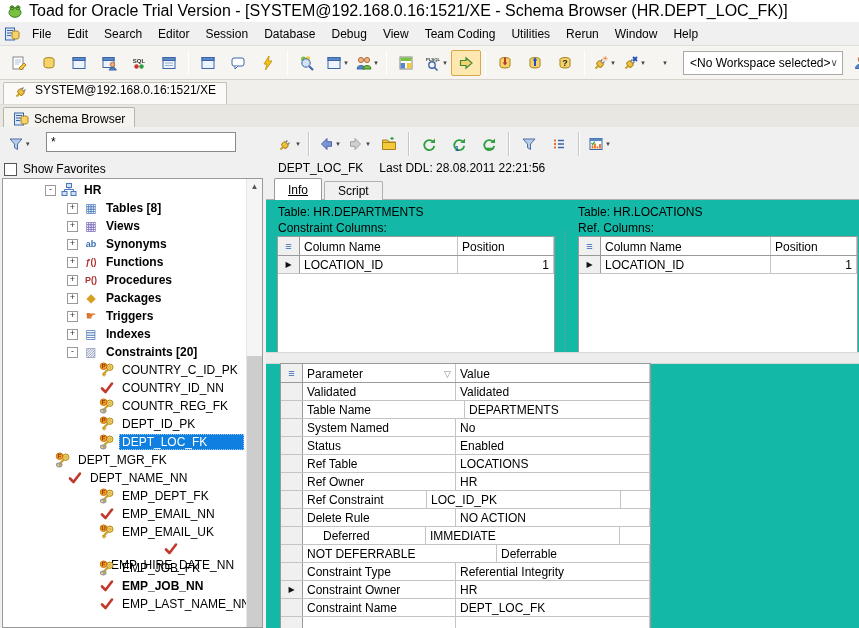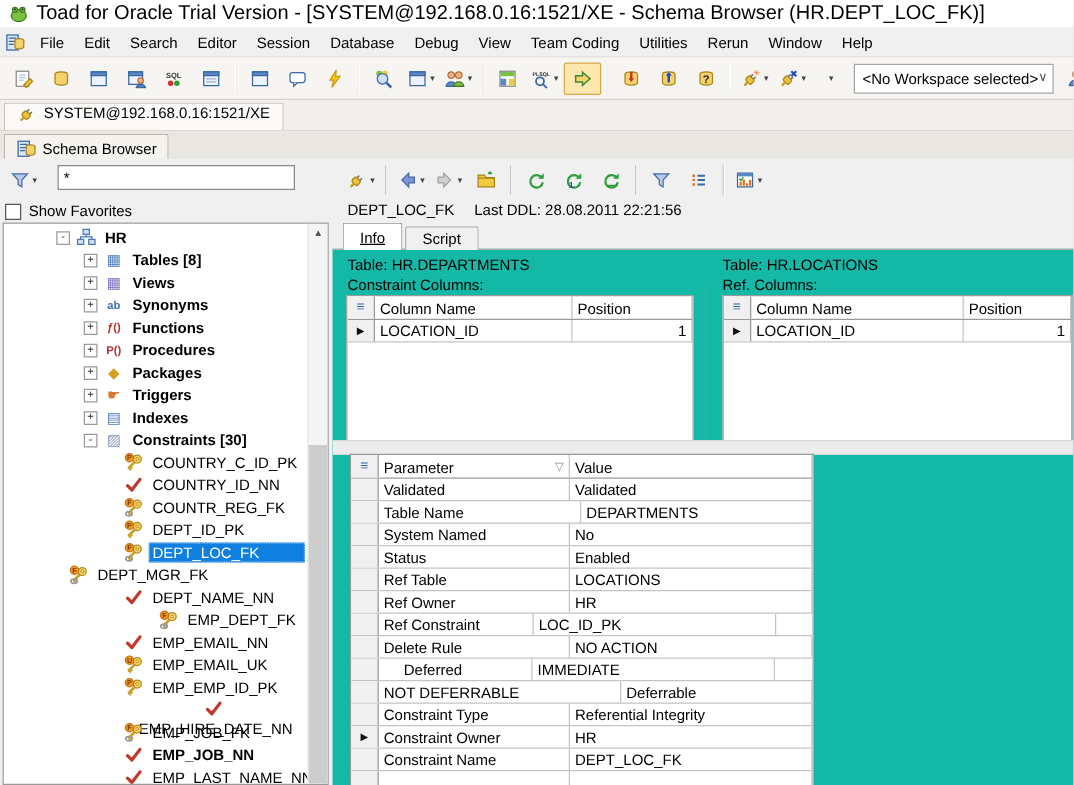--- a/index.html
+++ b/index.html
@@ -448,21 +448,21 @@
               <span class="tlabel">Triggers</span>
             </div>
             <div class="trow bold" style="padding-left: 64px;">
               <span class="exp">+</span>
               <span class="ticon glyphic" style="color: rgb(74, 120, 184); width: 16px; text-align: center; font-size: 12px; font-weight: bold;">▤</span>
               <span class="tlabel">Indexes</span>
             </div>
             <div class="trow bold" style="padding-left: 64px;">
               <span class="exp">-</span>
               <span class="ticon glyphic" style="color: rgb(138, 148, 184); width: 16px; text-align: center; font-size: 12px; font-weight: bold;">▨</span>
-              <span class="tlabel">Constraints [30]</span>
+              <span class="tlabel">Constraints [20]</span>
             </div>
             <div class="trow" style="padding-left: 96px;">
               <span class="svg16 ticon">
                 <svg viewBox="0 0 16 16" width="16" height="16">
                   <path d="M9.2 7.2 L3.6 12.8" stroke="#c9a227" stroke-width="2.2"></path>
                   <path d="M5.2 11.2 l1.7 1.7 M3.9 12.5 l1.7 1.7" stroke="#c9a227" stroke-width="1.5"></path>
                   <circle cx="10.8" cy="5.2" r="3.2" fill="#f7d36a" stroke="#b08a1e"></circle>
                   <circle cx="10.8" cy="5.2" r="1.1" fill="#fff8e0" stroke="#c9a227"></circle>
                   <circle cx="4.6" cy="4.2" r="3.3" fill="#f59a23" stroke="#c87010"></circle>
                   <text x="4.6" y="6.4" font-size="5.8" font-weight="bold" text-anchor="middle" fill="#7a3800">P</text>
@@ -526,29 +526,29 @@
                   <path d="M5.2 11.2 l1.7 1.7 M3.9 12.5 l1.7 1.7" stroke="#c9a227" stroke-width="1.5"></path>
                   <circle cx="10.8" cy="5.2" r="3.2" fill="#f7d36a" stroke="#b08a1e"></circle>
                   <circle cx="10.8" cy="5.2" r="1.1" fill="#fff8e0" stroke="#c9a227"></circle>
                   <ellipse cx="4.2" cy="13" rx="2.6" ry="1.7" fill="none" stroke="#9a9a9a" stroke-width="1.4"></ellipse>
                   <circle cx="4.6" cy="4.2" r="3.3" fill="#f59a23" stroke="#c87010"></circle>
                   <text x="4.6" y="6.4" font-size="5.8" font-weight="bold" text-anchor="middle" fill="#7a3800">F</text>
                 </svg>
               </span>
               <span class="tlabel">DEPT_MGR_FK</span>
             </div>
+            <div class="trow" style="padding-left: 64px;">
+              <span class="svg16 ticon">
+                <svg viewBox="0 0 16 16" width="16" height="16">
+                  <path d="M3 8.5 L6.5 12 L13 3.5" fill="none" stroke="#c0392b" stroke-width="2.6" stroke-linecap="round" stroke-linejoin="round"></path>
+                </svg>
+              </span>
+              <span class="tlabel">DEPT_NAME_NN</span>
+            </div>
             <div class="trow" style="padding-left: 96px;">
-              <span class="svg16 ticon">
-                <svg viewBox="0 0 16 16" width="16" height="16">
-                  <path d="M3 8.5 L6.5 12 L13 3.5" fill="none" stroke="#c0392b" stroke-width="2.6" stroke-linecap="round" stroke-linejoin="round"></path>
-                </svg>
-              </span>
-              <span class="tlabel">DEPT_NAME_NN</span>
-            </div>
-            <div class="trow" style="padding-left: 96px; margin-left: 28px;">
               <span class="svg16 ticon">
                 <svg viewBox="0 0 16 16" width="16" height="16">
                   <path d="M9.2 7.2 L3.6 12.8" stroke="#c9a227" stroke-width="2.2"></path>
                   <path d="M5.2 11.2 l1.7 1.7 M3.9 12.5 l1.7 1.7" stroke="#c9a227" stroke-width="1.5"></path>
                   <circle cx="10.8" cy="5.2" r="3.2" fill="#f7d36a" stroke="#b08a1e"></circle>
                   <circle cx="10.8" cy="5.2" r="1.1" fill="#fff8e0" stroke="#c9a227"></circle>
                   <ellipse cx="4.2" cy="13" rx="2.6" ry="1.7" fill="none" stroke="#9a9a9a" stroke-width="1.4"></ellipse>
                   <circle cx="4.6" cy="4.2" r="3.3" fill="#f59a23" stroke="#c87010"></circle>
                   <text x="4.6" y="6.4" font-size="5.8" font-weight="bold" text-anchor="middle" fill="#7a3800">F</text>
                 </svg>
@@ -568,33 +568,20 @@
                 <svg viewBox="0 0 16 16" width="16" height="16">
                   <path d="M9.2 7.2 L3.6 12.8" stroke="#c9a227" stroke-width="2.2"></path>
                   <path d="M5.2 11.2 l1.7 1.7 M3.9 12.5 l1.7 1.7" stroke="#c9a227" stroke-width="1.5"></path>
                   <circle cx="10.8" cy="5.2" r="3.2" fill="#f7d36a" stroke="#b08a1e"></circle>
                   <circle cx="10.8" cy="5.2" r="1.1" fill="#fff8e0" stroke="#c9a227"></circle>
                   <circle cx="4.6" cy="4.2" r="3.3" fill="#f59a23" stroke="#c87010"></circle>
                   <text x="4.6" y="6.4" font-size="5.8" font-weight="bold" text-anchor="middle" fill="#7a3800">U</text>
                 </svg>
               </span>
               <span class="tlabel">EMP_EMAIL_UK</span>
-            </div>
-            <div class="trow" style="padding-left: 96px;">
-              <span class="svg16 ticon">
-                <svg viewBox="0 0 16 16" width="16" height="16">
-                  <path d="M9.2 7.2 L3.6 12.8" stroke="#c9a227" stroke-width="2.2"></path>
-                  <path d="M5.2 11.2 l1.7 1.7 M3.9 12.5 l1.7 1.7" stroke="#c9a227" stroke-width="1.5"></path>
-                  <circle cx="10.8" cy="5.2" r="3.2" fill="#f7d36a" stroke="#b08a1e"></circle>
-                  <circle cx="10.8" cy="5.2" r="1.1" fill="#fff8e0" stroke="#c9a227"></circle>
-                  <circle cx="4.6" cy="4.2" r="3.3" fill="#f59a23" stroke="#c87010"></circle>
-                  <text x="4.6" y="6.4" font-size="5.8" font-weight="bold" text-anchor="middle" fill="#7a3800">P</text>
-                </svg>
-              </span>
-              <span class="tlabel">EMP_EMP_ID_PK</span>
             </div>
             <div class="trow" style="padding-left: 96px; flex-direction: column;">
               <span class="svg16 ticon">
                 <svg viewBox="0 0 16 16" width="16" height="16">
                   <path d="M3 8.5 L6.5 12 L13 3.5" fill="none" stroke="#c0392b" stroke-width="2.6" stroke-linecap="round" stroke-linejoin="round"></path>
                 </svg>
               </span>
               <span class="tlabel">EMP_HIRE_DATE_NN</span>
             </div>
             <div class="trow" style="padding-left: 96px;">

